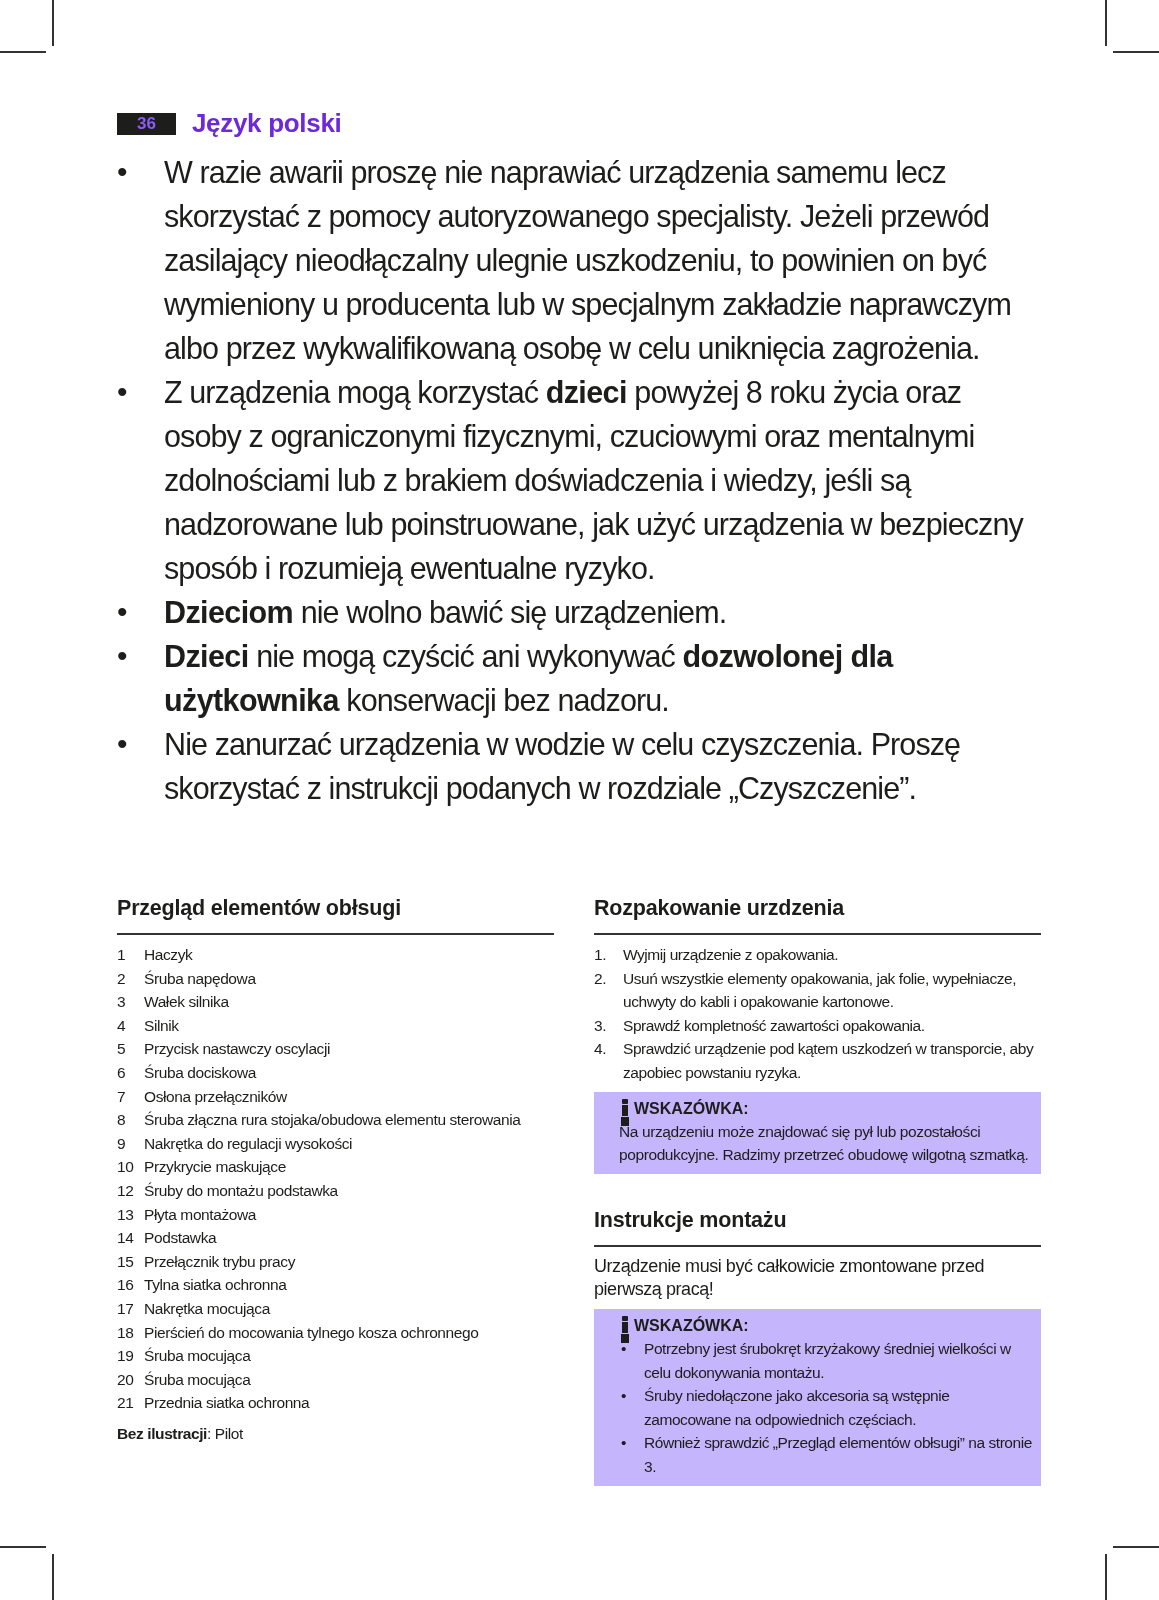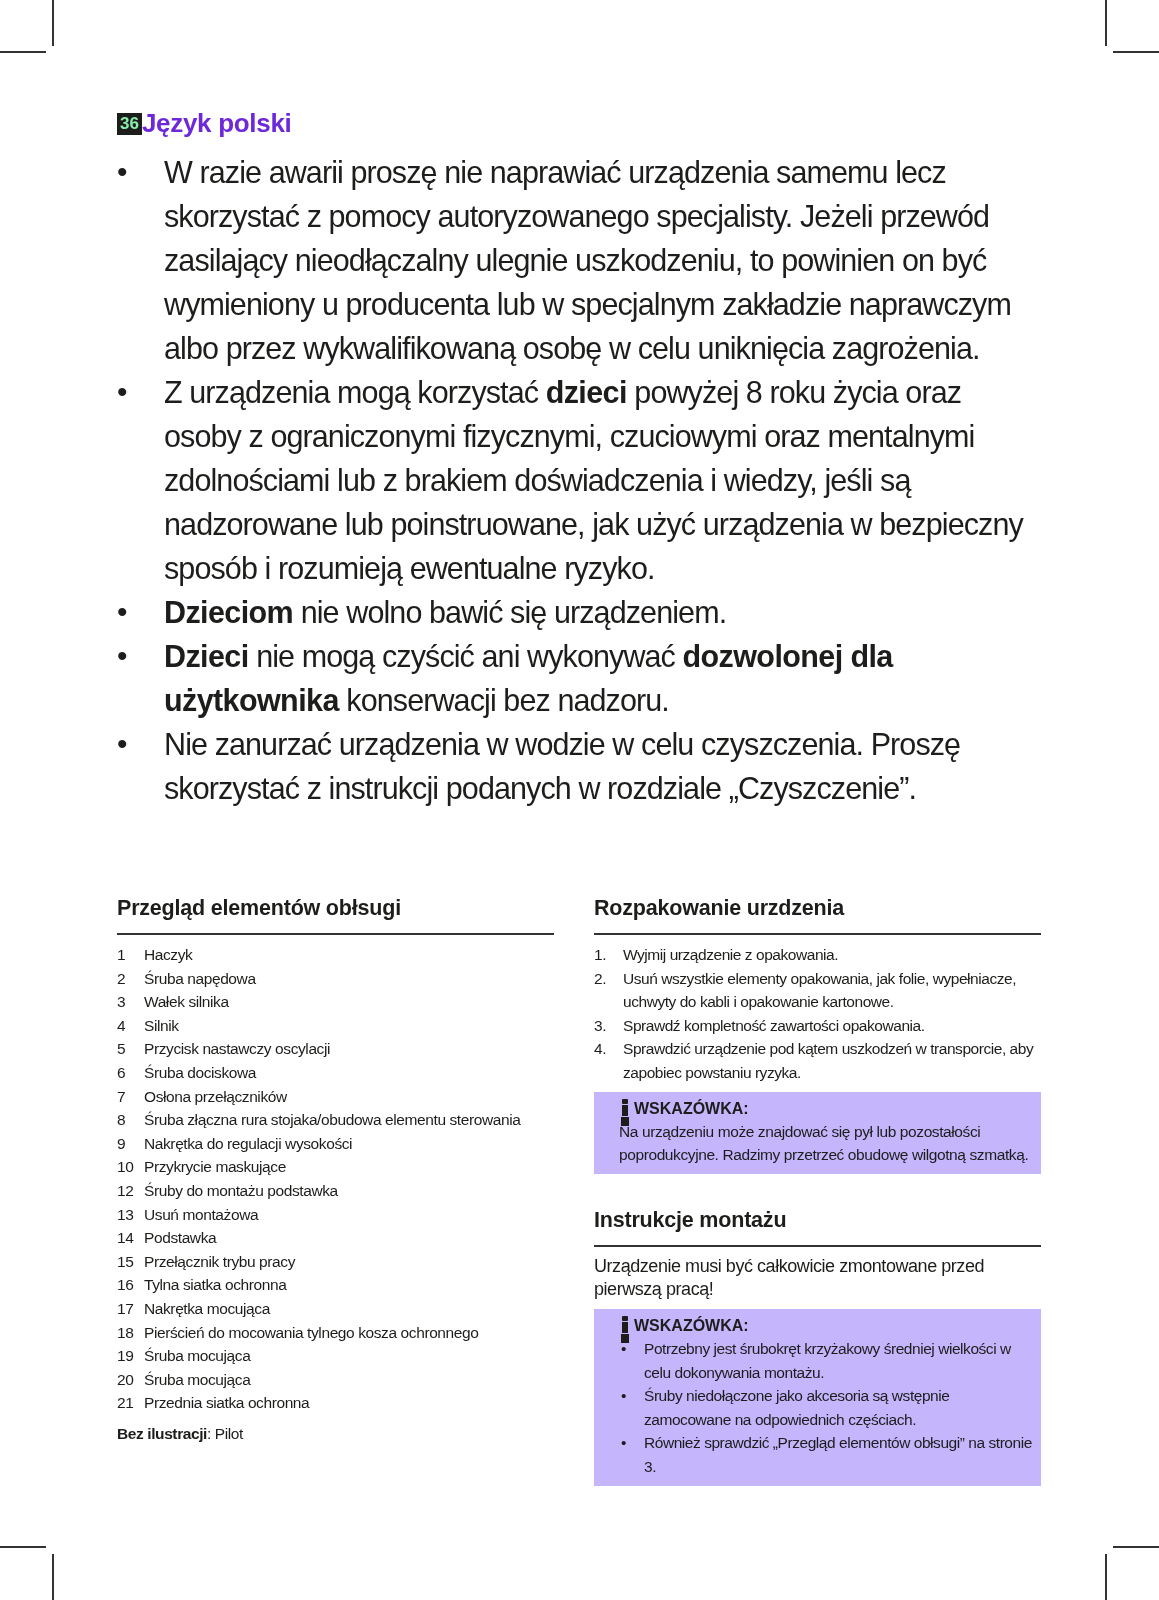--- a/index.html
+++ b/index.html
@@ -4,22 +4,22 @@
 <style>
   html, body { margin: 0; padding: 0; background: #ffffff; }
   body { width: 1159px; height: 1600px; position: relative; overflow: hidden;
          font-family: "Liberation Sans", sans-serif; color: #1d1d1b; }
 
   .crop { position: absolute; background: #333; }
   .crop.v { width: 2px; height: 46px; }
   .crop.h { height: 2px; width: 46px; }
 
   .page-header { position: absolute; left: 117px; top: 108px; display: flex; align-items: center; }
-  .page-number { background: #1d1d1b; color: #86efac; font-weight: bold; font-size: 17px;
-                 padding: 1px 3px; line-height: 20px; }
+  .page-number { background: #1d1d1b; color: #8b5cf6; font-weight: bold; font-size: 17px;
+                 padding: 1px 20px; line-height: 20px; margin-right: 16px; }
   .page-title { font-size: 26px; font-weight: bold; color: #6d28d9; letter-spacing: -0.3px; }
 
   .main-list { position: absolute; left: 117px; top: 150px; width: 920px; margin: 0; padding: 0; list-style: none; }
   .main-list li { position: relative; padding-left: 47px; font-size: 30.5px; line-height: 44px;
                   letter-spacing: -0.9px; color: #1d1d1b; }
   .main-list li .bullet { position: absolute; left: 0; top: 0; font-size: 30px; }
   .main-list b { font-weight: bold; letter-spacing: -0.6px; }
 
   .col { position: absolute; top: 896px; width: 444px; }
   .col-left { left: 117px; width: 437px; }
@@ -119,21 +119,21 @@
       <li>
         <span class="num">10</span>
         <span>Przykrycie maskujące</span>
       </li>
       <li>
         <span class="num">12</span>
         <span>Śruby do montażu podstawka</span>
       </li>
       <li>
         <span class="num">13</span>
-        <span>Usuń montażowa</span>
+        <span>Płyta montażowa</span>
       </li>
       <li>
         <span class="num">14</span>
         <span>Podstawka</span>
       </li>
       <li>
         <span class="num">15</span>
         <span>Przełącznik trybu pracy</span>
       </li>
       <li>

